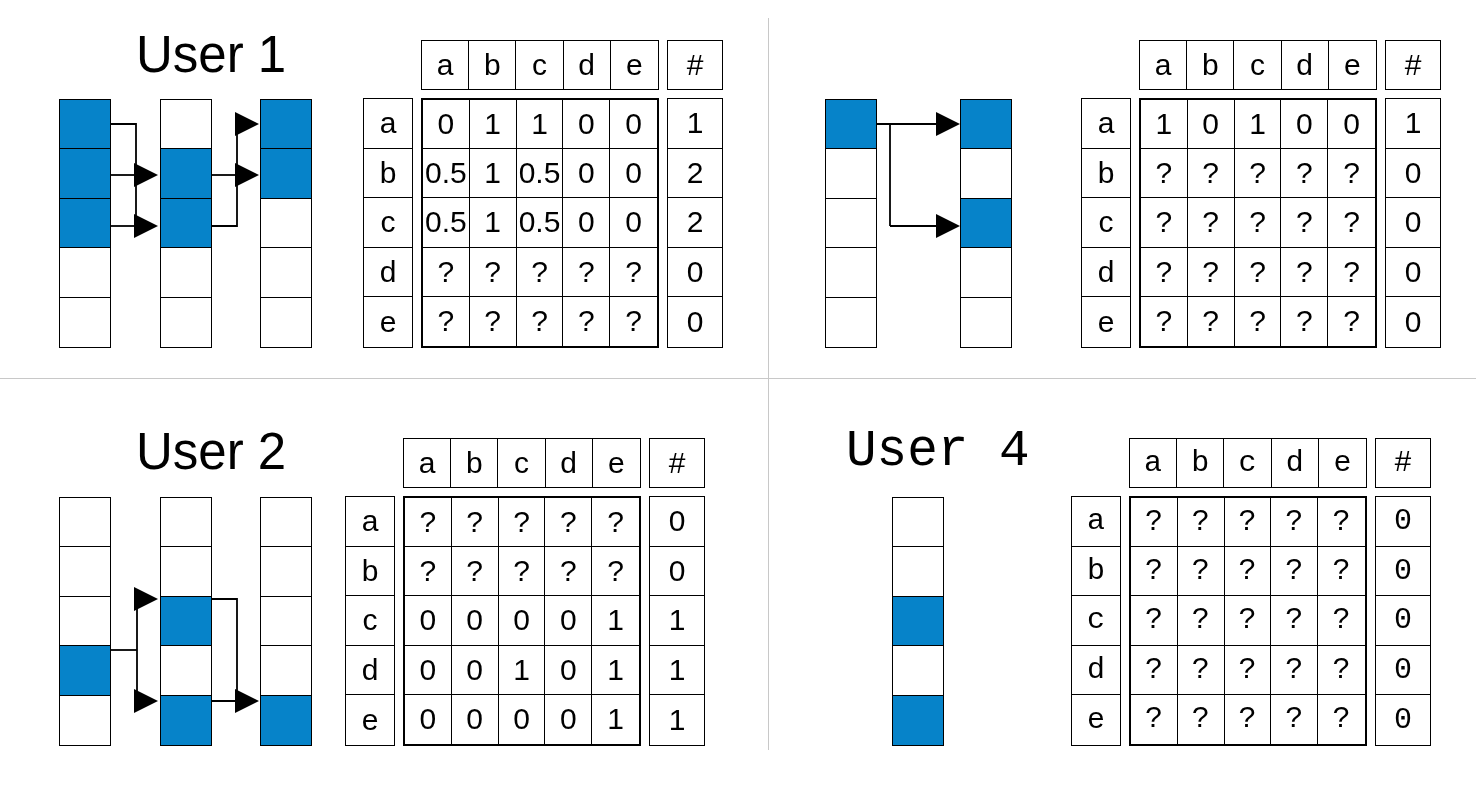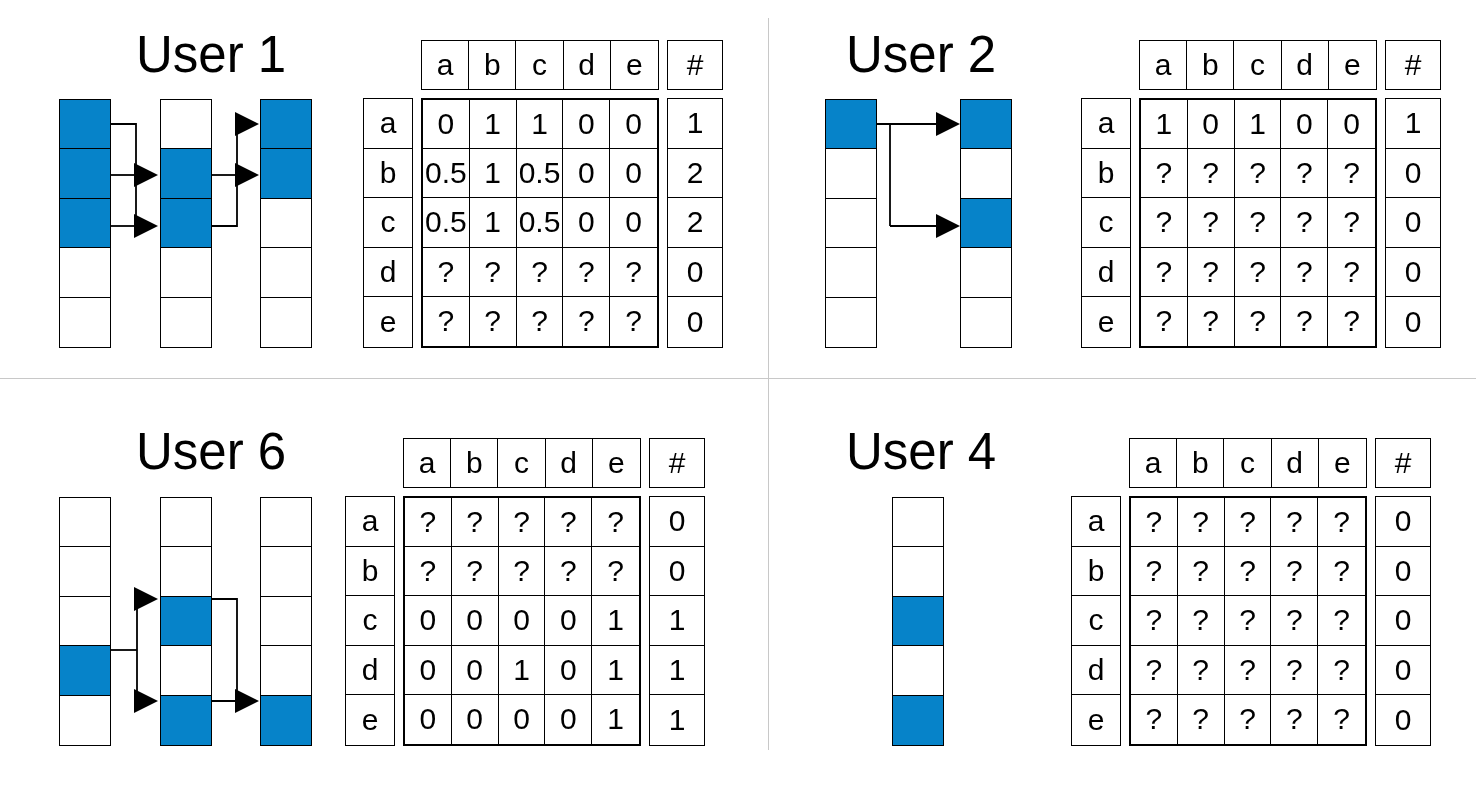--- a/index.html
+++ b/index.html
@@ -210,21 +210,20 @@
         <div class="sc">2</div>
         <div class="sc">0</div>
         <div class="sc">0</div>
       </div>
     </div>
   </div>
 </div>
 
 <div class="quad" style="left:768px;top:0;width:708px;height:378px;">
 
-  <div class="panel-title" style="left:78px;top:31px;">User 2</div>
 
   <div class="colstack" style="left:57px;top:99px;">
     <div class="cell on"></div>
     <div class="cell"></div>
     <div class="cell"></div>
     <div class="cell"></div>
     <div class="cell"></div>
   </div>
 
   <div class="colstack" style="left:192px;top:99px;">
@@ -297,21 +296,21 @@
         <div class="sc">0</div>
         <div class="sc">0</div>
         <div class="sc">0</div>
       </div>
     </div>
   </div>
 </div>
 
 <div class="quad" style="left:0;top:378px;width:768px;height:410px;">
 
-  <div class="panel-title" style="left:136px;top:50px;">User 6</div>
+  <div class="panel-title" style="left:136px;top:50px;">User 2</div>
 
   <div class="colstack" style="left:59px;top:119px;">
     <div class="cell"></div>
     <div class="cell"></div>
     <div class="cell"></div>
     <div class="cell on"></div>
     <div class="cell"></div>
   </div>
 
   <div class="colstack" style="left:160px;top:119px;">
@@ -392,21 +391,21 @@
         <div class="sc">0</div>
         <div class="sc">0</div>
         <div class="sc">1</div>
         <div class="sc">1</div>
         <div class="sc">1</div>
       </div>
     </div>
   </div>
 </div>
 
-<div class="quad" style="left:768px;top:378px;width:628px;height:410px;">
+<div class="quad" style="left:768px;top:378px;width:628px;height:410px;font-family:Liberation Mono, monospace;">
 
   <div class="panel-title" style="left:78px;top:50px;">User 4</div>
 
   <div class="colstack" style="left:124px;top:119px;">
     <div class="cell"></div>
     <div class="cell"></div>
     <div class="cell on"></div>
     <div class="cell"></div>
     <div class="cell on"></div>
   </div>

